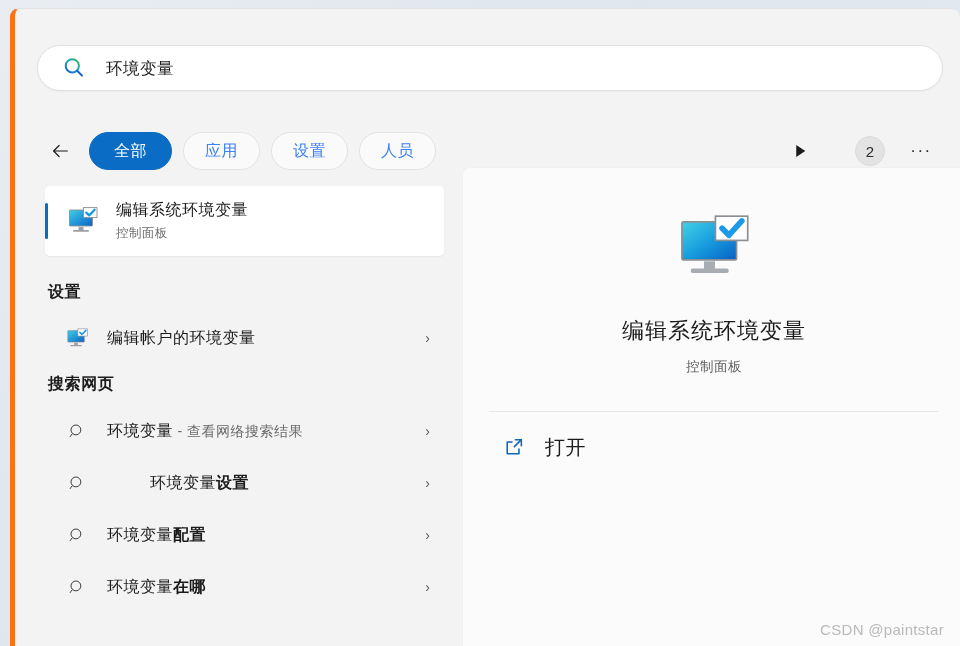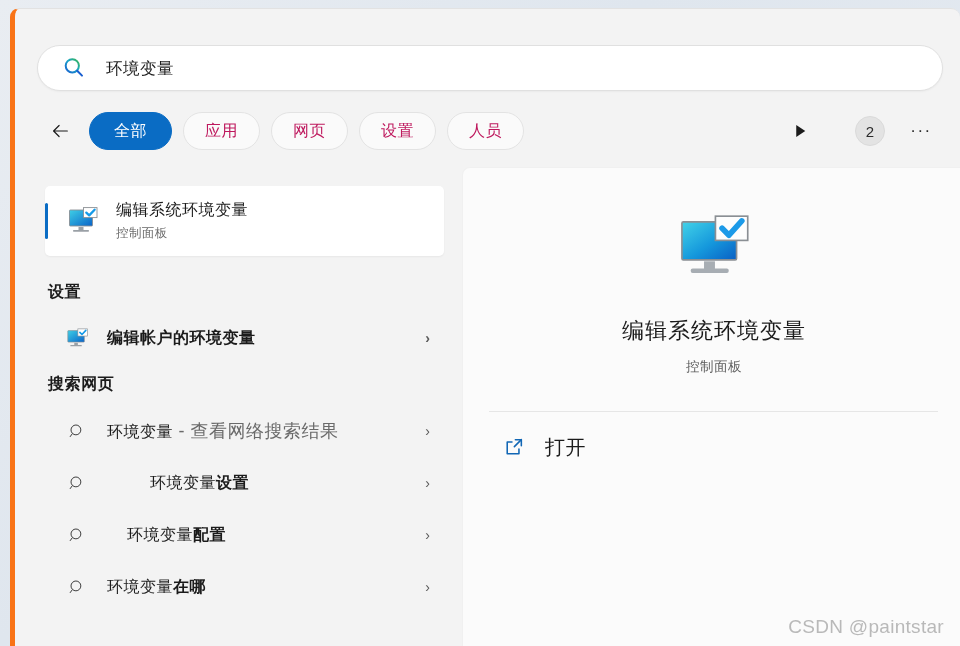--- a/index.html
+++ b/index.html
@@ -56,21 +56,21 @@
     font-size: 16.5px;
     color: #1b1b1b;
     letter-spacing: .5px;
     line-height: 1;
   }
 
   
   .filters {
     position: absolute;
     left: 22px;
-    top: 100px;
+    top: 120px;
     width: 906px;
     height: 44px;
     display: flex;
     align-items: center;
   }
   .back-btn {
     width: 34px; height: 34px;
     display: flex; align-items: center; justify-content: center;
     border-radius: 17px;
     flex: 0 0 34px;
@@ -80,21 +80,21 @@
   .pill {
     height: 38px;
     border-radius: 19px;
     border: 1px solid #e3e3e3;
     background: #fafafa;
     display: flex;
     align-items: center;
     justify-content: center;
     padding: 0 21px;
     font-size: 16px;
-    color: #be185d;
+    color: #3b82f6;
     margin-right: 11px;
     white-space: nowrap;
     letter-spacing: .5px;
   }
   .pill.active {
     background: #0a6cc4;
     border-color: #0a6cc4;
     color: #ffffff;
     padding: 0 24px;
   }
@@ -185,21 +185,21 @@
   }
   .res-icon { width: 24px; height: 24px; flex: 0 0 24px; margin-left: 20px; display:flex; align-items:center; justify-content:center;}
   .res-label {
     margin-left: 18px;
     font-size: 16px;
     color: #1b1b1b;
     letter-spacing: .5px;
     white-space: nowrap;
   }
   .res-label .bold { font-weight: bold; }
-  .res-label .muted { color: #6a6a6a; font-size: 18px; font-weight: normal; }
+  .res-label .muted { color: #6a6a6a; font-size: 14px; font-weight: normal; }
   .res-chev { margin-left: auto; margin-right: 14px; color: #5a5a5a; font-size: 14px; }
 
   
   .preview {
     position: absolute;
     left: 447px;
     top: 0;
     width: 503px;
     height: 480px;
     background: #fbfbfb;
@@ -238,21 +238,21 @@
     border-radius: 4px;
   }
   .pv-action-icon { width: 22px; height: 22px; flex: 0 0 22px; margin-left: 14px; }
   .pv-action-label { margin-left: 20px; font-size: 20px; color: #1b1b1b; letter-spacing: .5px; }
 
   
   .watermark {
     position: absolute;
     right: 16px;
     bottom: 8px;
-    font-size: 19px;
+    font-size: 15px;
     color: #b9b9b9;
     letter-spacing: .3px;
   }
 </style>
 </head>
 <body>
 
 <div id="search-window">
 
   <div class="searchbar-wrap">
@@ -281,23 +281,20 @@
       </svg>
     </div>
 
     <div class="pill active">
       <span>全部</span>
     </div>
     <div class="pill">
       <span>应用</span>
     </div>
     <div class="pill">
-      <span>网页</span>
-    </div>
-    <div class="pill">
       <span>设置</span>
     </div>
     <div class="pill">
       <span>人员</span>
     </div>
 
     <div class="filters-spacer"></div>
 
     <div class="play-btn">
       <svg viewBox="0 0 24 24" width="18" height="18">
@@ -337,21 +334,21 @@
           </svg>
         </span>
         <div class="best-texts">
           <span class="best-title">编辑系统环境变量</span>
           <span class="best-sub">控制面板</span>
         </div>
       </div>
 
       <div class="section-head" style="margin-top:26px;">设置</div>
 
-      <div class="res-row" style="margin-top:15px;font-weight:bold;">
+      <div class="res-row" style="margin-top:15px;">
         <span class="res-icon">
           <svg viewBox="0 0 32 32" width="23" height="23">
             <defs>
               <linearGradient id="mg2" x1="0" y1="0" x2="1" y2="1">
                 <stop offset="0%" stop-color="#3ecfe6"></stop>
                 <stop offset="100%" stop-color="#0a63c8"></stop>
               </linearGradient>
             </defs>
             <rect x="2.5" y="5" width="23" height="16" rx="0.8" fill="url(#mg2)" stroke="#8a8f94" stroke-width="0.9"></rect>
             <rect x="11.5" y="22" width="5" height="3.5" fill="#9aa0a6"></rect>
@@ -381,21 +378,21 @@
         <span class="res-icon">
           <svg viewBox="0 0 24 24" width="19" height="19">
             <circle cx="10" cy="10" r="6.2" fill="none" stroke="#3a3a3a" stroke-width="1.25"></circle>
             <line x1="5.2" y1="15.1" x2="2.8" y2="18.4" stroke="#3a3a3a" stroke-width="1.25" stroke-linecap="round"></line>
           </svg>
         </span>
         <span class="res-label"><span>环境变量</span><span class="bold">设置</span></span>
         <span class="res-chev">›</span>
       </div>
 
-      <div class="res-row" style="margin-top:12px;gap:20px;">
+      <div class="res-row" style="margin-top:12px;">
         <span class="res-icon">
           <svg viewBox="0 0 24 24" width="19" height="19">
             <circle cx="10" cy="10" r="6.2" fill="none" stroke="#3a3a3a" stroke-width="1.25"></circle>
             <line x1="5.2" y1="15.1" x2="2.8" y2="18.4" stroke="#3a3a3a" stroke-width="1.25" stroke-linecap="round"></line>
           </svg>
         </span>
         <span class="res-label"><span>环境变量</span><span class="bold">配置</span></span>
         <span class="res-chev">›</span>
       </div>
 

